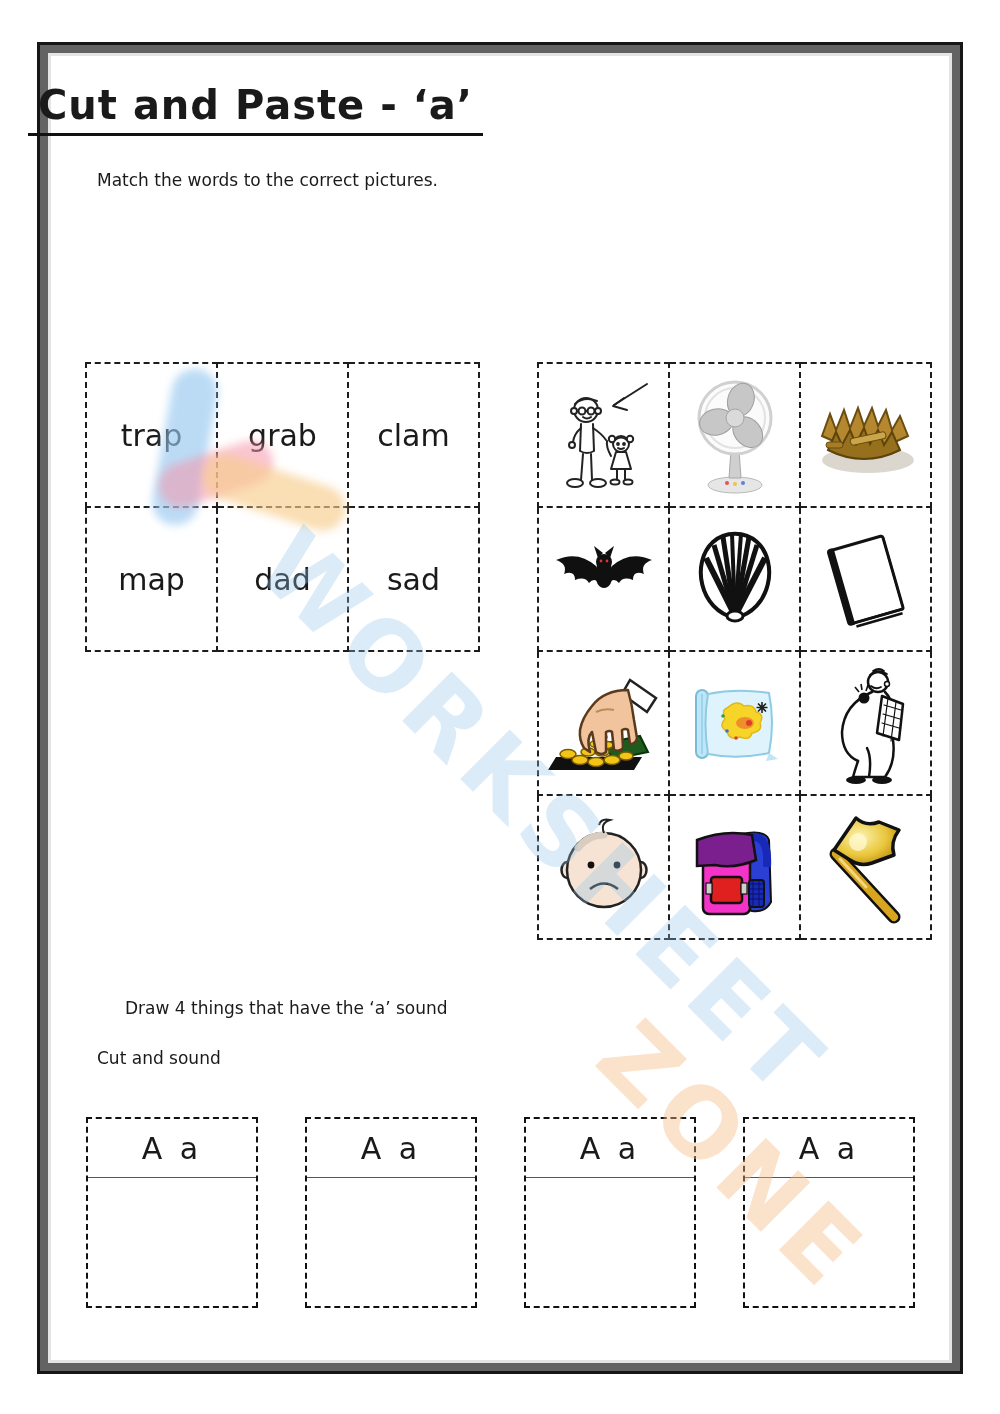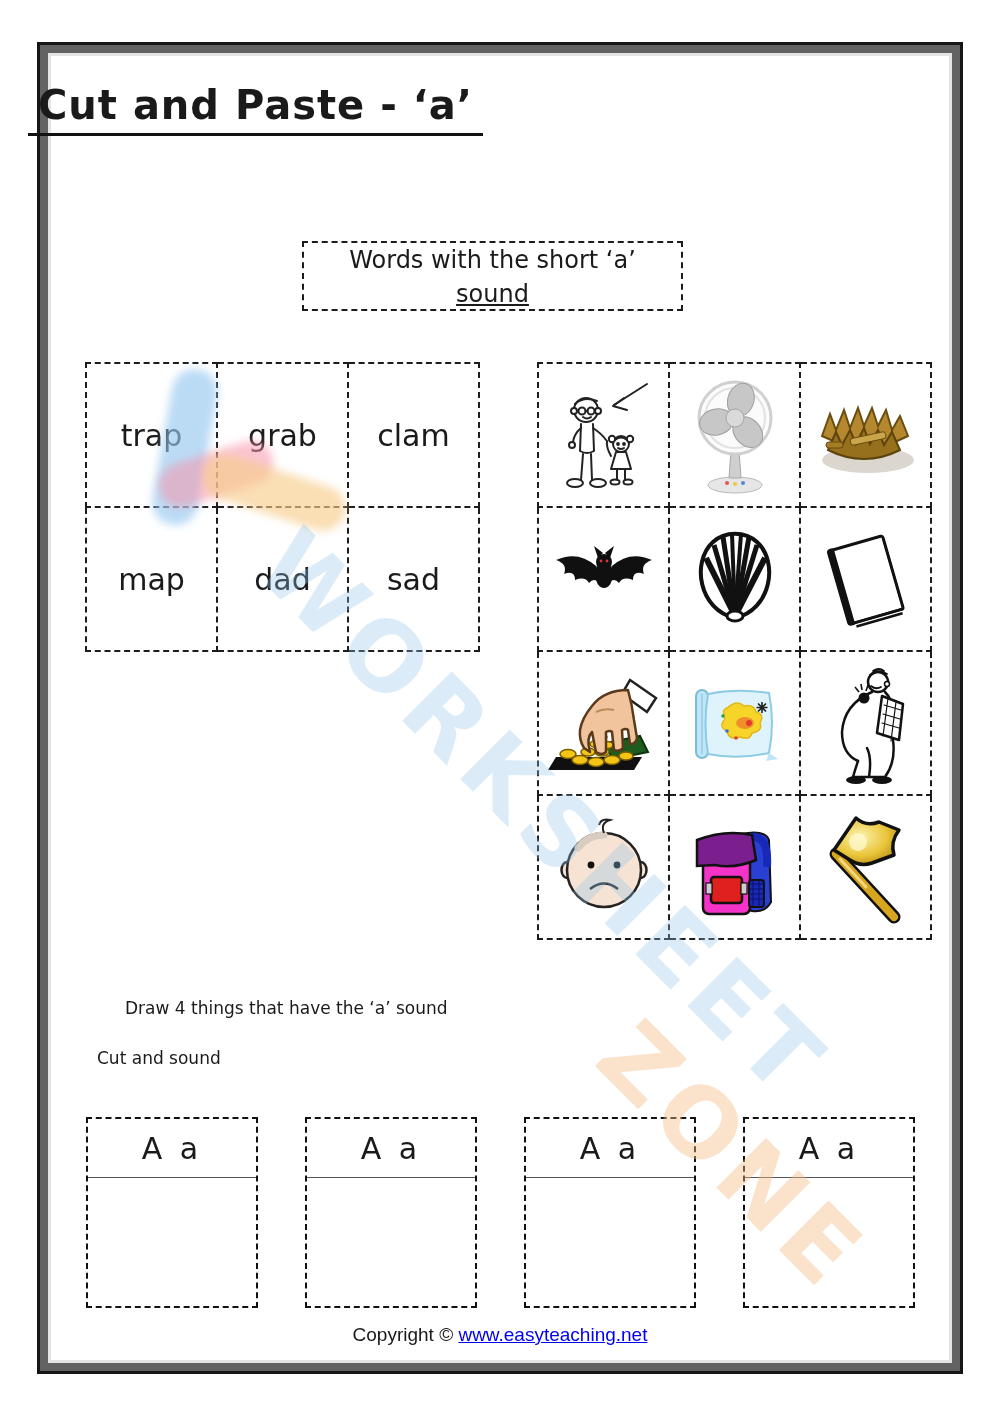--- a/index.html
+++ b/index.html
@@ -75,25 +75,22 @@
           <stop offset="55%" stop-color="#e9c53a"></stop>
           <stop offset="100%" stop-color="#a87b08"></stop>
       </radialGradient>
     </defs>
   </svg>
 
   <div class="title-wrap">
     <span class="title">Cut and Paste - ‘a’</span>
   </div>
 
-
-  <div class="sound-box">
-    <span>Words with the short ‘a’</span><br>
-    <span class="u">sound</span>
-  </div>
+  <div class="small-text" style="left:97px;top:170px;">Match the words to the correct pictures.</div>
+
 
   <table class="grid" id="word-grid">
     <tbody>
     <tr>
       <td><span>trap</span></td>
       <td><span>grab</span></td>
       <td><span>clam</span></td>
     </tr>
     <tr>
       <td><span>map</span></td>
@@ -331,23 +328,20 @@
   <div class="paste-box" style="left:305px;">
     <div class="paste-head">A a</div>
   </div>
   <div class="paste-box" style="left:524px;">
     <div class="paste-head">A a</div>
   </div>
   <div class="paste-box" style="left:743px;">
     <div class="paste-head">A a</div>
   </div>
 
-  <div class="footer">
-    <span>Copyright © </span><a>www.easyteaching.net</a>
-  </div>
 
   <div class="wm wm-stroke" id="wm-blue"></div>
   <div class="wm wm-stroke" id="wm-pink"></div>
   <div class="wm wm-stroke" id="wm-yellow"></div>
   <div class="wm wm-text" id="wm-word1">WORKSHEET</div>
   <div class="wm wm-text" id="wm-word2">ZONE</div>
 
 </div>
 
 </body></html>

